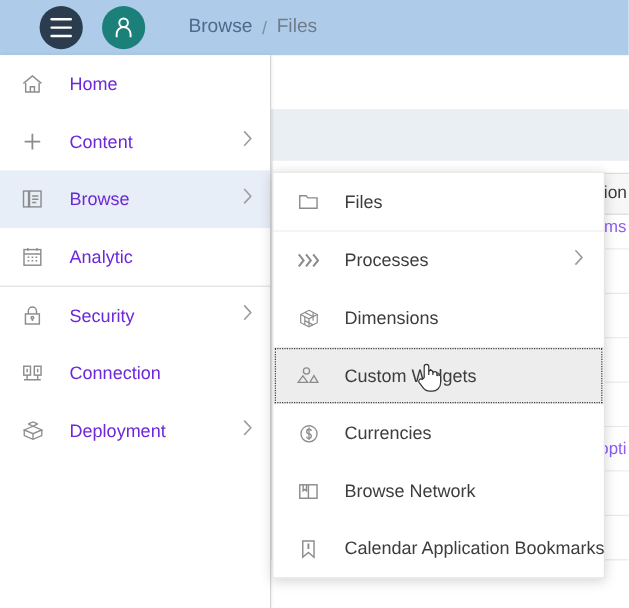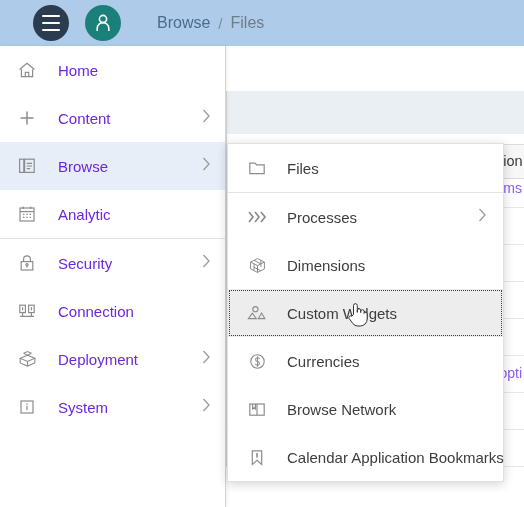--- a/index.html
+++ b/index.html
@@ -382,35 +382,20 @@
         </svg>
       </span>
       <span class="lbl">Deployment</span>
       <span class="chev">
         <svg width="9" height="14" viewBox="0 0 9 14" fill="none" stroke="currentColor" stroke-width="1.3">
             <path d="M1.5 1 L7 7 L1.5 13"></path>
           </svg>
       </span>
     </div>
 
-    <div class="snav-item">
-      <span class="ic">
-        <svg width="20" height="20" viewBox="0 0 20 20" fill="none" stroke="currentColor" stroke-width="1.2">
-          <rect x="4" y="4" width="12" height="12"></rect>
-          <path d="M10 8.8 V13.2"></path>
-          <circle cx="10" cy="6.9" r="0.75" fill="currentColor" stroke="none"></circle>
-        </svg>
-      </span>
-      <span class="lbl">System</span>
-      <span class="chev">
-        <svg width="9" height="14" viewBox="0 0 9 14" fill="none" stroke="currentColor" stroke-width="1.3">
-            <path d="M1.5 1 L7 7 L1.5 13"></path>
-          </svg>
-      </span>
-    </div>
 
   </div>
 
   <div class="flyout">
 
     <div class="fly-item">
       <span class="ic">
         <svg width="20" height="20" viewBox="0 0 20 20" fill="none" stroke="currentColor" stroke-width="1.2">
           <path d="M2.8 15.6 V5.2 H8.1 L9.5 6.9 H17.2 V15.6 Z"></path>
         </svg>

